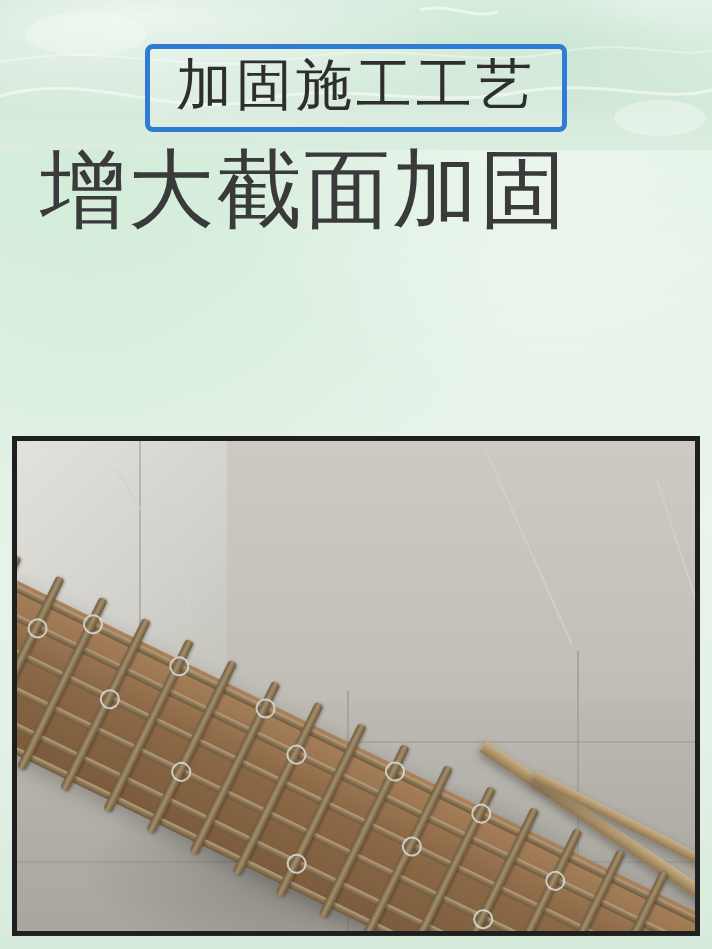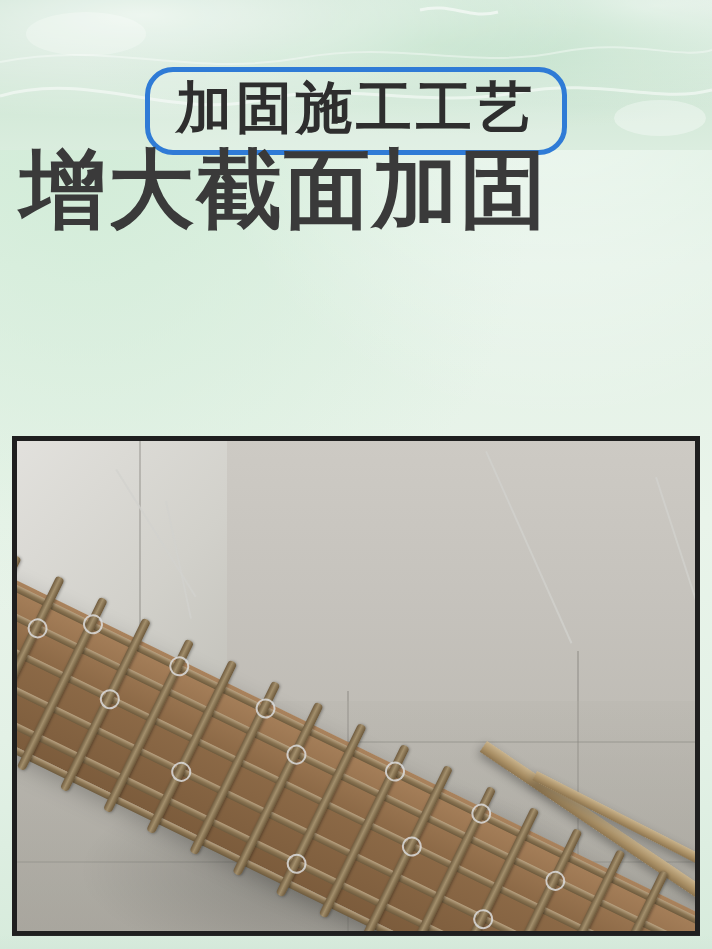--- a/index.html
+++ b/index.html
@@ -43,40 +43,39 @@
 
   .badge-wrap {
     position: absolute;
     left: 0; top: 44px;
     width: 712px;
     text-align: center;
   }
   .badge {
     display: inline-block;
     border: 5px solid #2f7bd6;
-    border-radius: 28px;
+    border-radius: 8px;
     padding: 4px 26px 10px 26px;
     background: rgba(255,255,255,0.18);
     color: #2e2e2e;
     font-size: 56px;
     line-height: 1.15;
-    font-weight: bold;
+    font-weight: normal;
     letter-spacing: 4px;
     white-space: nowrap;
-    margin-top: 23px;
   }
 
   .headline {
     position: absolute;
     left: 0; top: 140px;
     width: 568px;
-    text-align: center;
+    text-align: right;
     font-size: 86px;
     line-height: 1.15;
-    font-weight: bold;
+    font-weight: normal;
     color: #3a3a3a;
     letter-spacing: 2px;
     white-space: nowrap;
   }
 
   .paragraph {
     position: absolute;
     left: 16px;
     top: 272px;
     width: 684px;

